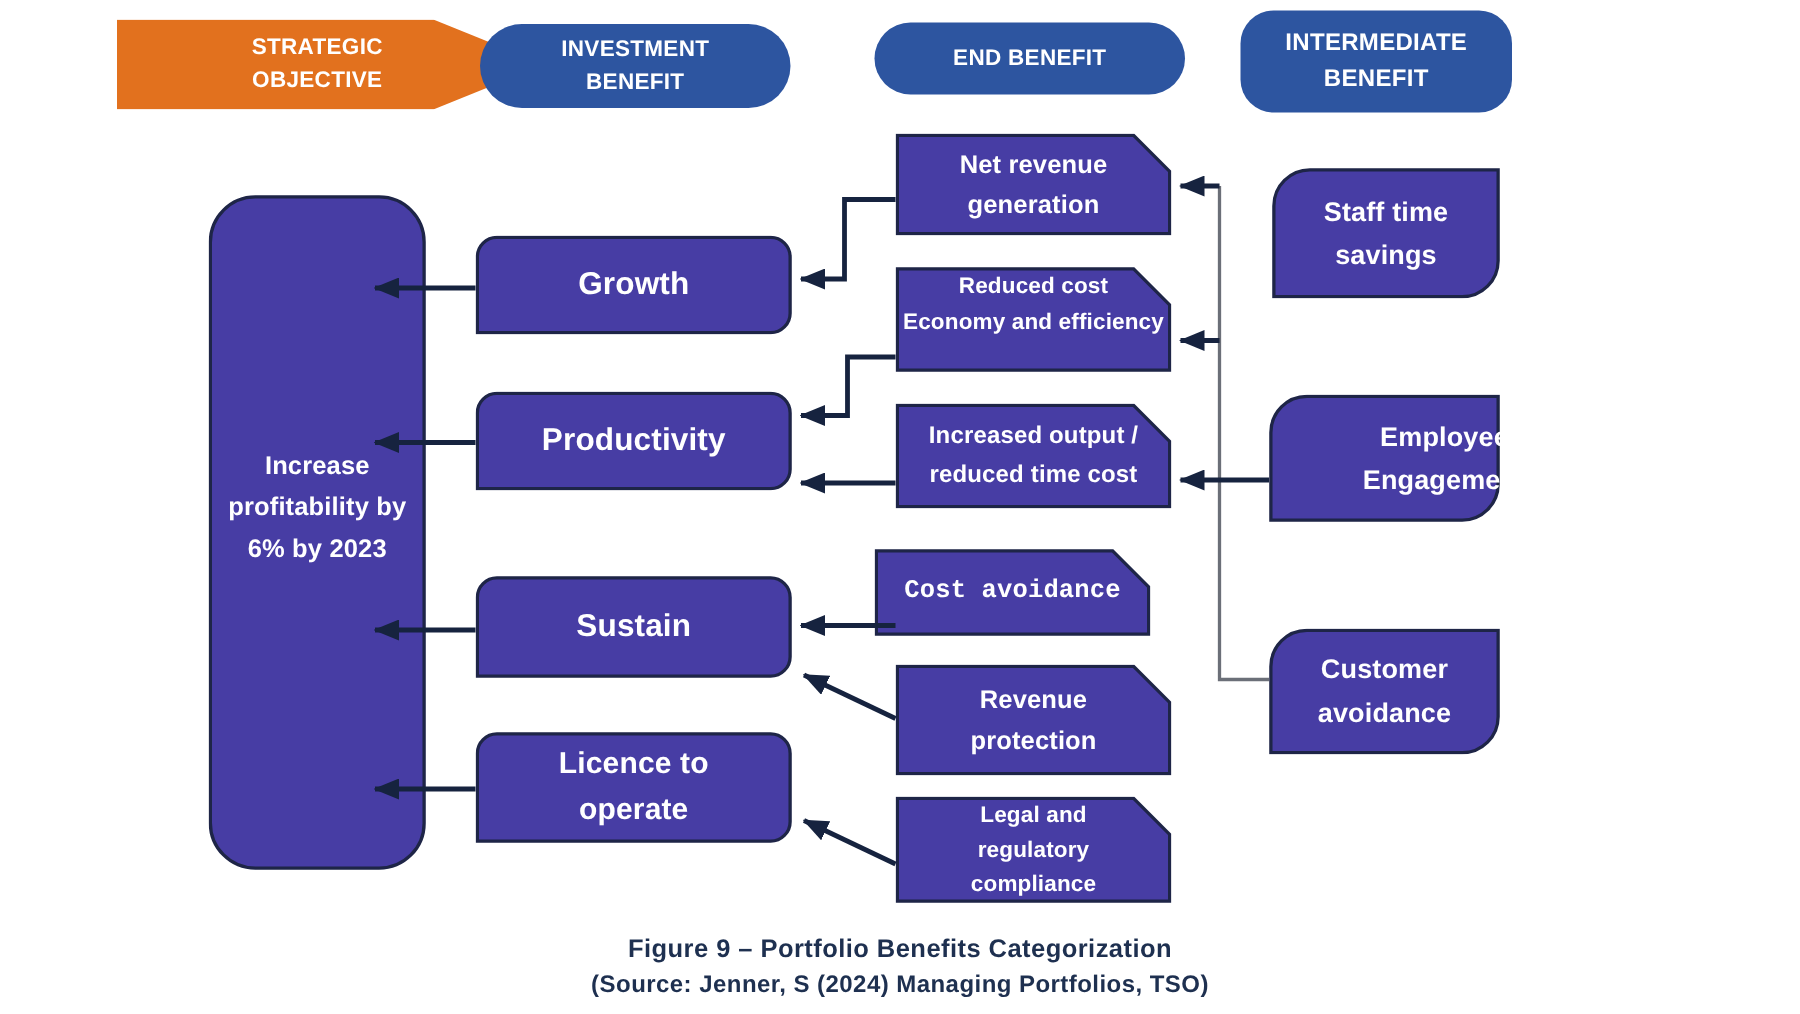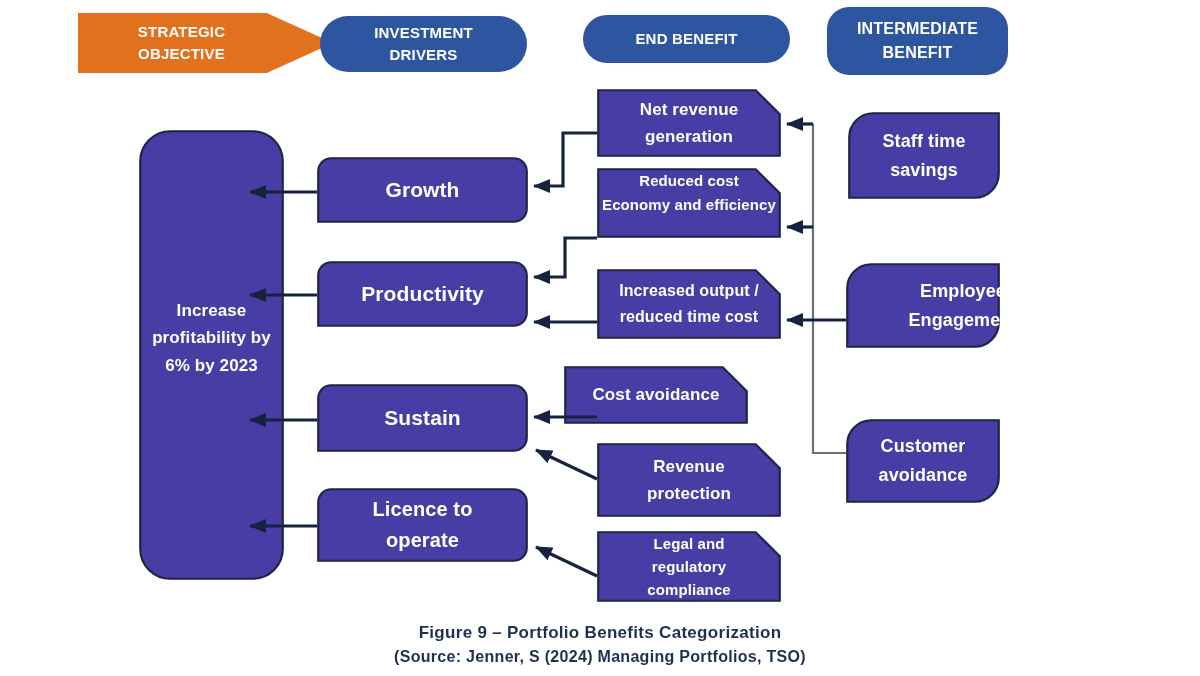--- a/index.html
+++ b/index.html
@@ -18,21 +18,21 @@
     position:relative;width:1200px;height:676px;background:var(--bg);
     font-family:"Liberation Sans","DejaVu Sans",sans-serif;overflow:hidden;
   }
   .hdr{
     position:absolute;display:flex;align-items:center;justify-content:center;
     color:var(--text-white);font-weight:bold;text-align:center;
     font-size:15px;line-height:1.5;letter-spacing:.2px;white-space:pre-line;
   }
   .hdr-orange{background:var(--orange);
     clip-path:polygon(0 0,74% 0,100% 50%,74% 100%,0 100%);
-    padding-right:48px;}
+    padding-right:48px;padding-left:30px;}
   .hdr-pill{background:var(--header-blue);border-radius:28px;}
   .hdr-round{background:var(--header-blue);border-radius:22px;font-size:16px;}
   .node{
     position:absolute;display:flex;align-items:center;justify-content:center;
     color:var(--text-white);font-weight:bold;text-align:center;
   }
   .node .shape{position:absolute;left:0;top:0;}
   .node .box-label{
     position:relative;z-index:1;white-space:pre-line;line-height:1.6;letter-spacing:.1px;
   }
@@ -55,21 +55,21 @@
 <body>
 
 <div class="canvas">
 
   <div class="hdr hdr-orange" style="left:78px;top:13px;width:207px;height:60px;">
     <span>STRATEGIC
 OBJECTIVE</span>
   </div>
   <div class="hdr hdr-pill" style="left:320px;top:16px;width:207px;height:56px;">
     <span>INVESTMENT
-DRIVERS</span>
+BENEFIT</span>
   </div>
   <div class="hdr hdr-pill" style="left:583px;top:15px;width:207px;height:48px;">
     <span>END BENEFIT</span>
   </div>
   <div class="hdr hdr-round" style="left:827px;top:7px;width:181px;height:68px;">
     <span>INTERMEDIATE
 BENEFIT</span>
   </div>
 
   <div class="node" style="left:97px;top:130px;width:145px;height:450px;margin-left:42px;">
@@ -105,35 +105,35 @@
 operate</span>
   </div>
 
   <div class="node" style="left:597px;top:89px;width:184px;height:68px;">
       <svg width="184" height="68" viewBox="0 0 184 68" class="shape">
         <path d="M0,0 H157.5 L181.5,24 V65.5 H0 Z" transform="translate(1.25,1.25)" style="fill:var(--node-fill);stroke:var(--node-stroke);stroke-width:2.2px;"></path>
       </svg>
     <span class="box-label f17">Net revenue
 generation</span>
   </div>
-  <div class="node" style="left:597px;top:168px;width:184px;height:49px;">
+  <div class="node" style="left:597px;top:178px;width:184px;height:49px;">
       <svg width="184" height="70" viewBox="0 0 184 70" class="shape">
         <path d="M0,0 H157.5 L181.5,24 V67.5 H0 Z" transform="translate(1.25,1.25)" style="fill:var(--node-fill);stroke:var(--node-stroke);stroke-width:2.2px;"></path>
       </svg>
     <span class="box-label f15">Reduced cost
 Economy and efficiency</span>
   </div>
   <div class="node" style="left:597px;top:269px;width:184px;height:70px;">
       <svg width="184" height="70" viewBox="0 0 184 70" class="shape">
         <path d="M0,0 H157.5 L181.5,24 V67.5 H0 Z" transform="translate(1.25,1.25)" style="fill:var(--node-fill);stroke:var(--node-stroke);stroke-width:2.2px;"></path>
       </svg>
     <span class="box-label f17" style="font-size:16px;">Increased output /
 reduced time cost</span>
   </div>
-  <div class="node" style="left:564px;top:366px;width:184px;height:58px;">
+  <div class="node" style="left:583px;top:366px;width:184px;height:58px;font-family:Liberation Mono, monospace;">
       <svg width="184" height="58" viewBox="0 0 184 58" class="shape">
         <path d="M0,0 H157.5 L181.5,24 V55.5 H0 Z" transform="translate(1.25,1.25)" style="fill:var(--node-fill);stroke:var(--node-stroke);stroke-width:2.2px;"></path>
       </svg>
     <span class="box-label f17">Cost avoidance</span>
   </div>
   <div class="node" style="left:597px;top:443px;width:184px;height:74px;border-radius:21px;">
       <svg width="184" height="74" viewBox="0 0 184 74" class="shape">
         <path d="M0,0 H157.5 L181.5,24 V71.5 H0 Z" transform="translate(1.25,1.25)" style="fill:var(--node-fill);stroke:var(--node-stroke);stroke-width:2.2px;"></path>
       </svg>
     <span class="box-label f17">Revenue

